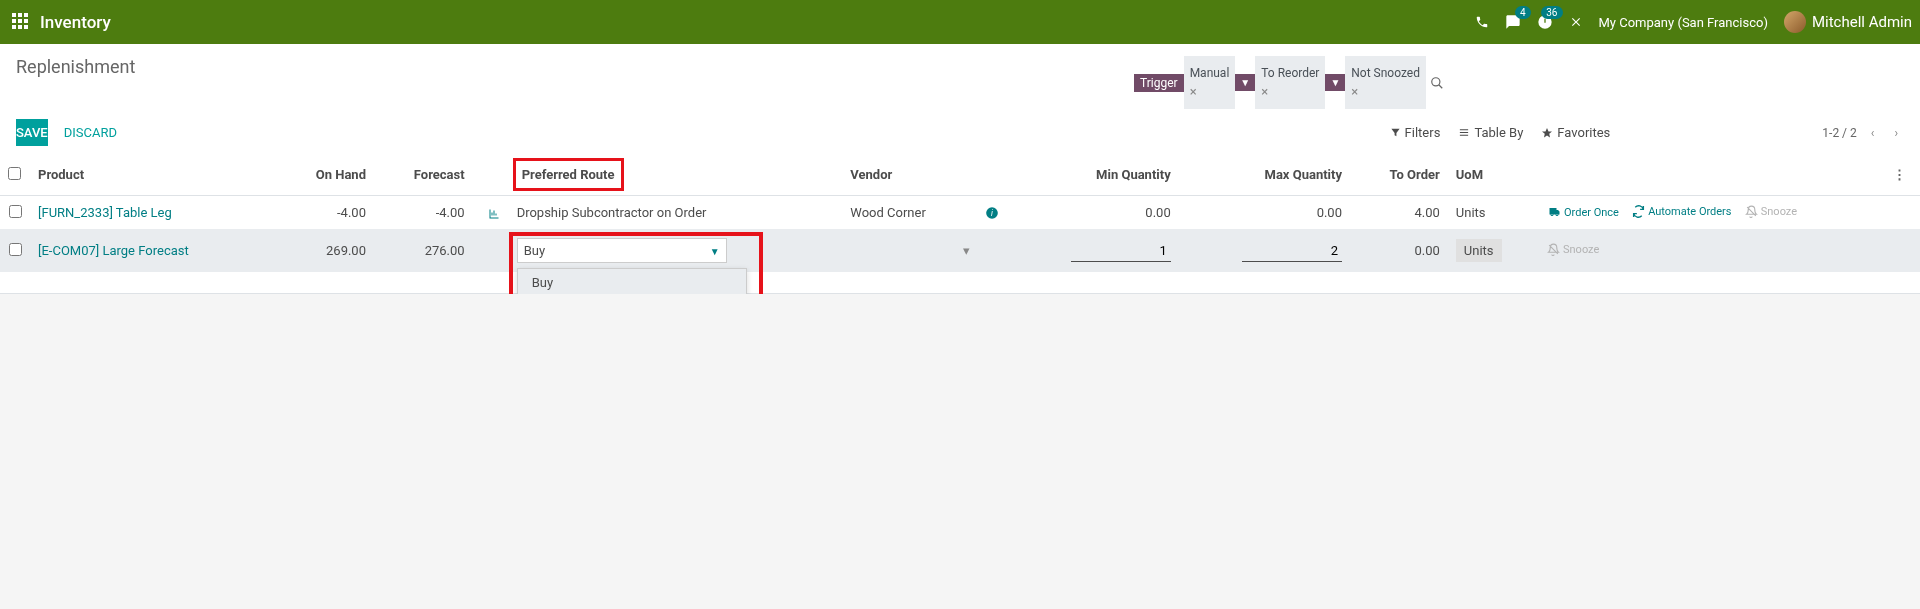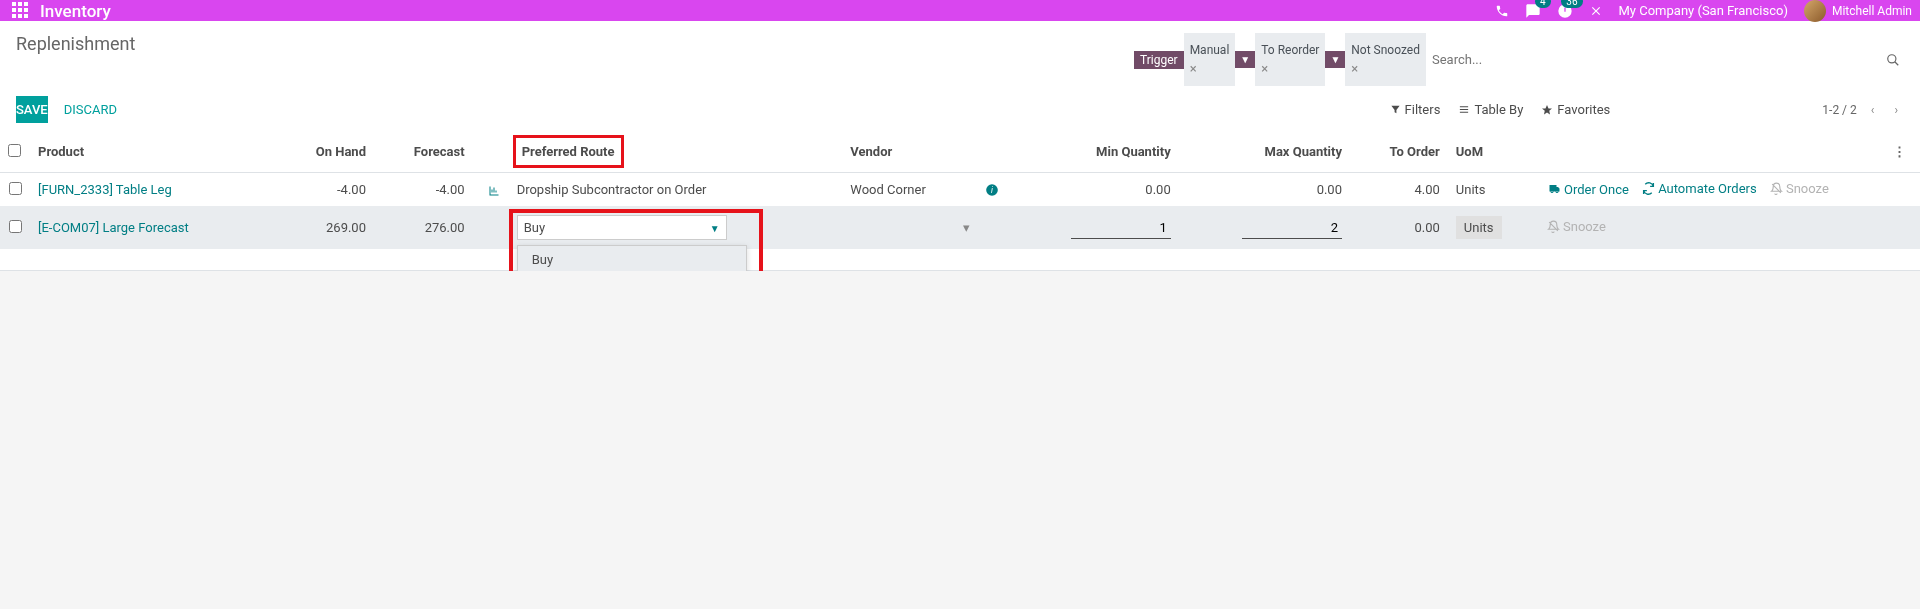--- a/index.html
+++ b/index.html
@@ -1,19 +1,19 @@
 <!DOCTYPE html>
 <html><head>
 <meta charset="utf-8">
 <style>
 * { margin: 0; padding: 0; box-sizing: border-box; font-family: -apple-system, BlinkMacSystemFont, "Segoe UI", Roboto, sans-serif; }
 body { background: #f5f5f5; font-size: 13px; color: #4c4c4c; }
 
 
-.topnav { background: #d946ef; height: 21px; display: flex; align-items: center; padding: 0 8px; color: #fff; }
+.topnav { background: #4d7c0f; height: 44px; display: flex; align-items: center; padding: 0 8px; color: #fff; }
 .topnav .apps-icon { width: 18px; height: 18px; display: grid; grid-template-columns: repeat(3, 4px); grid-template-rows: repeat(3, 4px); gap: 2px; margin: 0 10px 0 4px; cursor: pointer; }
 .topnav .apps-icon span { background: #fff; width: 4px; height: 4px; }
 .topnav .brand { font-size: 17px; font-weight: 500; margin-right: 20px; }
 .topnav .menu { display: flex; gap: 28px; }
 .topnav .menu a { color: #fff; text-decoration: none; font-size: 13px; cursor: pointer; }
 .topnav .spacer { flex: 1; }
 .topnav .right { display: flex; align-items: center; gap: 16px; }
 .topnav .icon-btn { color: #fff; cursor: pointer; display: flex; align-items: center; position: relative; }
 .badge-blue { position: absolute; top: -8px; right: -10px; background: #017e84; color: #fff; font-size: 10px; border-radius: 8px; padding: 0 5px; line-height: 13px; }
 .avatar { width: 22px; height: 22px; border-radius: 50%; background: linear-gradient(135deg, #d4a76a, #8b5a2b); display: inline-block; margin-right: 6px; }
@@ -59,21 +59,21 @@
 .red-box { border: 4px solid #e6121a; position: absolute; pointer-events: none; }
 
 .dropdown-panel { position: absolute; background: #fff; border: 1px solid #ccc; box-shadow: 0 2px 6px rgba(0,0,0,0.15); z-index: 100; width: 230px; }
 .dropdown-panel .opt { padding: 6px 14px; cursor: pointer; }
 .dropdown-panel .opt:hover, .dropdown-panel .opt.active { background: #e9ecef; }
 
 .mini-input { width: 100px; border: none; border-bottom: 1px solid #4c4c4c; text-align: right; padding: 3px 4px; font-size: 13px; outline: none; background: transparent; }
 .uom-cell { background: #e0e0e0; padding: 4px 8px; display: inline-block; }
 
 .action-col { white-space: nowrap; }
-.action-btn { color: #017e84; cursor: pointer; display: inline-flex; align-items: center; gap: 3px; margin-right: 10px; font-size: 13px; }
+.action-btn { color: #017e84; cursor: pointer; display: inline-flex; gap: 3px; margin-right: 10px; font-size: 11px; }
 .muted { color: #b3b3b3; }
 .info-ico { color: #017e84; cursor: pointer; }
 .menu-dots { cursor: pointer; color: #666; padding: 0 6px; }
 .chart-ico { color: #017e84; cursor: pointer; margin-left: 6px; }
 
 svg { display: inline-block; vertical-align: middle; }
 </style>
 </head>
 <body>
 
@@ -108,21 +108,21 @@
           <path d="M12 2a10 10 0 100 20 10 10 0 000-20zm1 11h-2V7h2v6z"></path>
         </svg>
       <span class="badge-blue">36</span>
     </span>
     <span class="icon-btn">
       <svg width="14" height="14" viewBox="0 0 24 24" fill="#fff">
           <path d="M19 6.4L17.6 5 12 10.6 6.4 5 5 6.4 10.6 12 5 17.6 6.4 19 12 13.4 17.6 19 19 17.6 13.4 12z"></path>
         </svg>
     </span>
     <span style="font-size:13px;">My Company (San Francisco)</span>
-    <span style="display:flex;align-items:center;font-size:12px;">
+    <span style="display:flex;align-items:center;font-size:15px;">
       <span class="avatar"></span>
       <span>Mitchell Admin</span>
     </span>
   </div>
 </div>
 
 <div class="header">
   <div class="header-row1">
     <div class="page-title">Replenishment</div>
     <div class="search-area">
@@ -141,21 +141,20 @@
               <span class="close">×</span>
             </span>
         </span>
         <span class="chip">
           <span class="filter-ico">▼</span>
           <span class="chip-body">
               <span>Not Snoozed</span>
               <span class="close">×</span>
             </span>
         </span>
-        <input class="search-input" placeholder="Search..." style="">
         <span class="search-magnify">
           <svg width="14" height="14" viewBox="0 0 24 24" fill="none" stroke="#666" stroke-width="2">
               <circle cx="10" cy="10" r="7"></circle>
               <line x1="21" y1="21" x2="15" y2="15"></line>
             </svg>
         </span>
       </div>
     </div>
   </div>
   <div class="header-row2">

